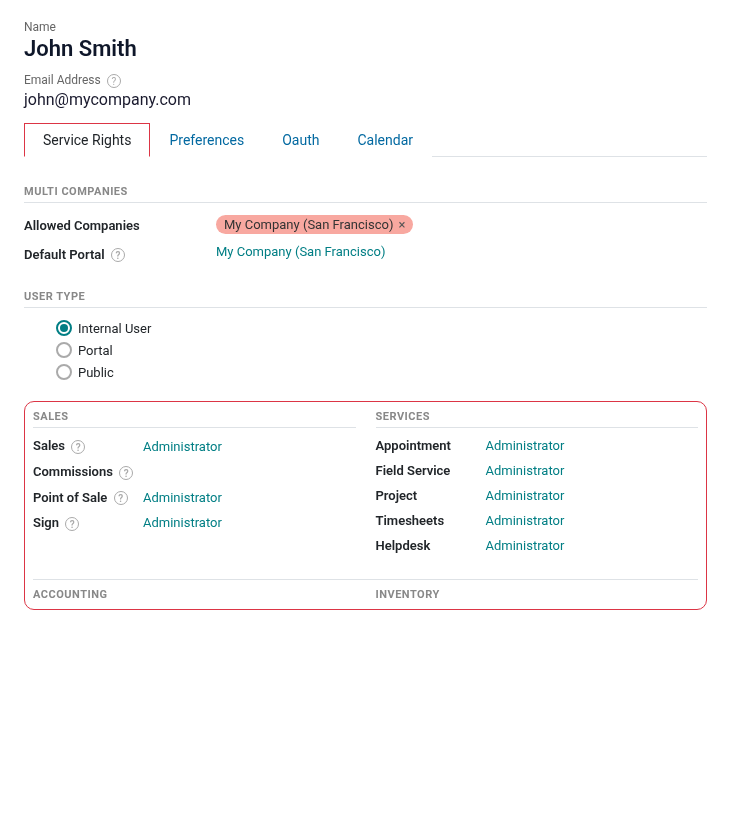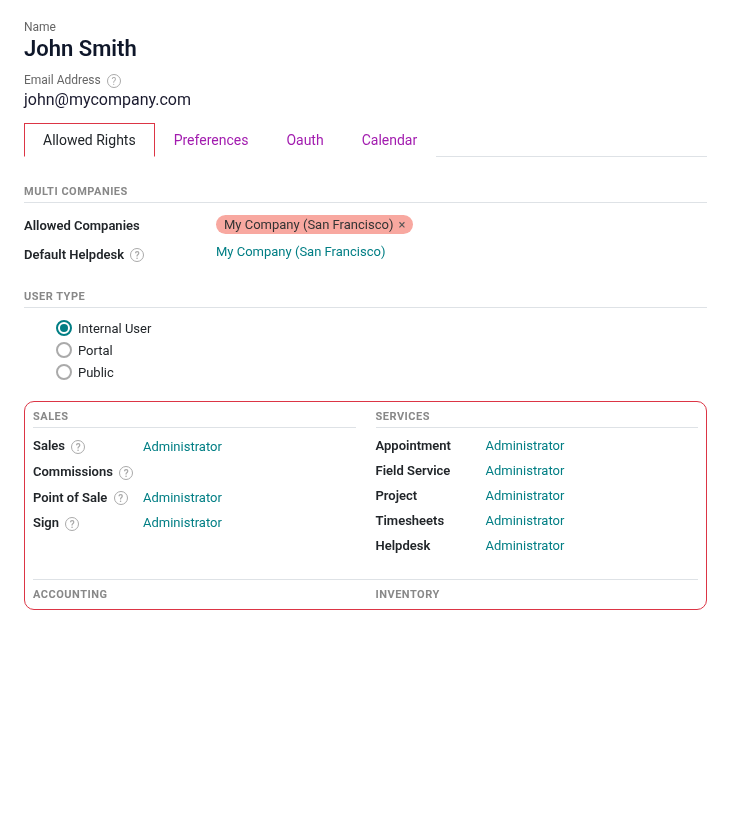--- a/index.html
+++ b/index.html
@@ -52,21 +52,21 @@
     
     .tabs-container {
       display: flex;
       border-bottom: 1px solid #dee2e6;
       margin-bottom: 20px;
     }
     .tab {
       padding: 8px 18px;
       cursor: pointer;
       font-size: 14px;
-      color: #a21caf;
+      color: #0369a1;
       border: 1px solid transparent;
       border-bottom: none;
       margin-bottom: -1px;
       background: #fff;
     }
     .tab.active {
       border-color: #dc3545;
       border-bottom: 1px solid #fff;
       color: #212529;
     }
@@ -222,42 +222,42 @@
 
   <div>
     <div class="email-label">
       <span>Email Address</span>
       <span class="help-icon">?</span>
     </div>
     <div class="email-value">john@mycompany.com</div>
   </div>
 
   <div class="tabs-container">
-    <div class="tab active">Allowed Rights</div>
+    <div class="tab active">Service Rights</div>
     <div class="tab">Preferences</div>
     <div class="tab">Oauth</div>
     <div class="tab">Calendar</div>
   </div>
 
   <div class="section-block">
     <div class="section-header">MULTI COMPANIES</div>
 
     <div class="form-row">
       <div class="form-row-label">Allowed Companies</div>
       <div class="form-row-value">
         <span class="tag">
           <span>My Company (San Francisco)</span>
           <span class="tag-close">×</span>
         </span>
       </div>
     </div>
 
     <div class="form-row">
       <div class="form-row-label">
-        <span>Default Helpdesk</span>
+        <span>Default Portal</span>
         <span class="help-icon">?</span>
       </div>
       <div class="form-row-value">
         <a class="company-link">My Company (San Francisco)</a>
       </div>
     </div>
   </div>
 
   <div class="section-block">
     <div class="section-header">USER TYPE</div>

